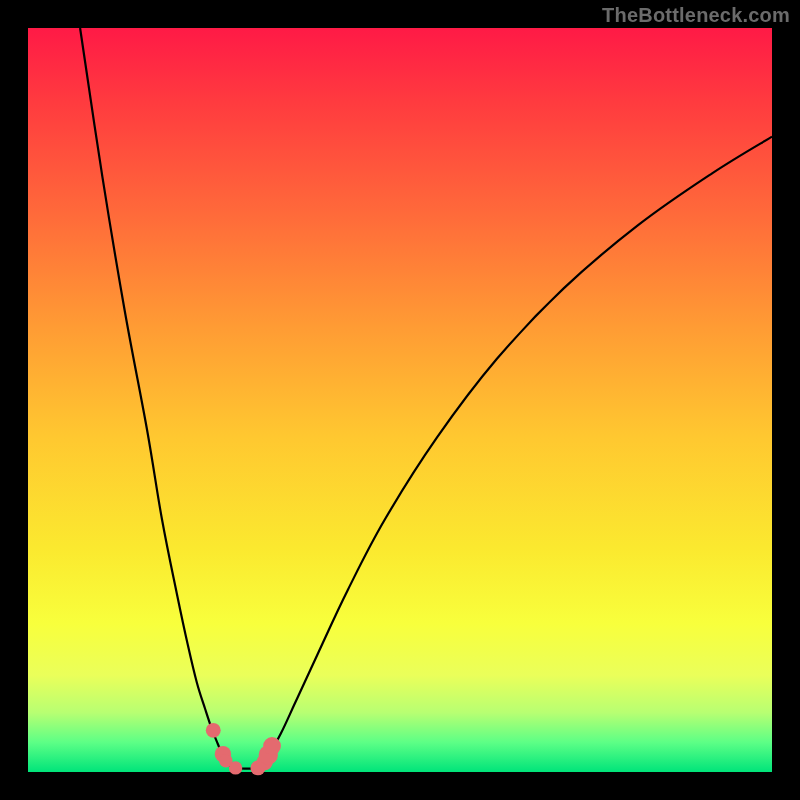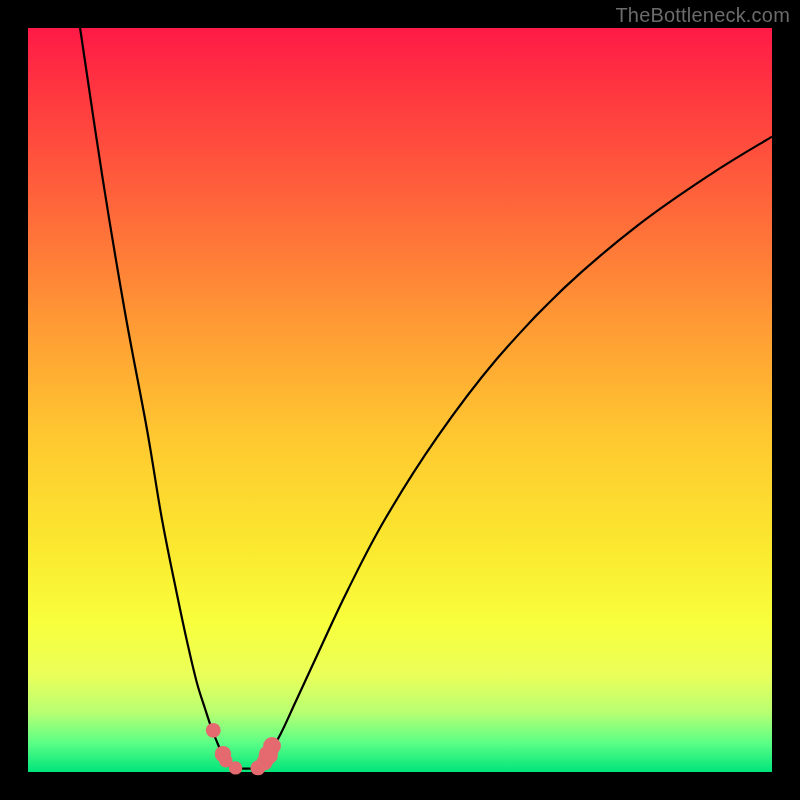--- a/index.html
+++ b/index.html
@@ -29,21 +29,21 @@
       #b8ff72 92%,
       #5dff86 96%,
       #00e47a 100%);
   }
   .watermark {
     position: absolute;
     top: 4px;
     right: 10px;
     color: #6b6b6b;
     font-size: 20px;
-    font-weight: 400;
+    font-weight: 700;
     letter-spacing: 0.2px;
     z-index: 5;
   }
   svg.plot {
     position: absolute;
     left: 0;
     top: 0;
     width: 744px;
     height: 744px;
     overflow: visible;

